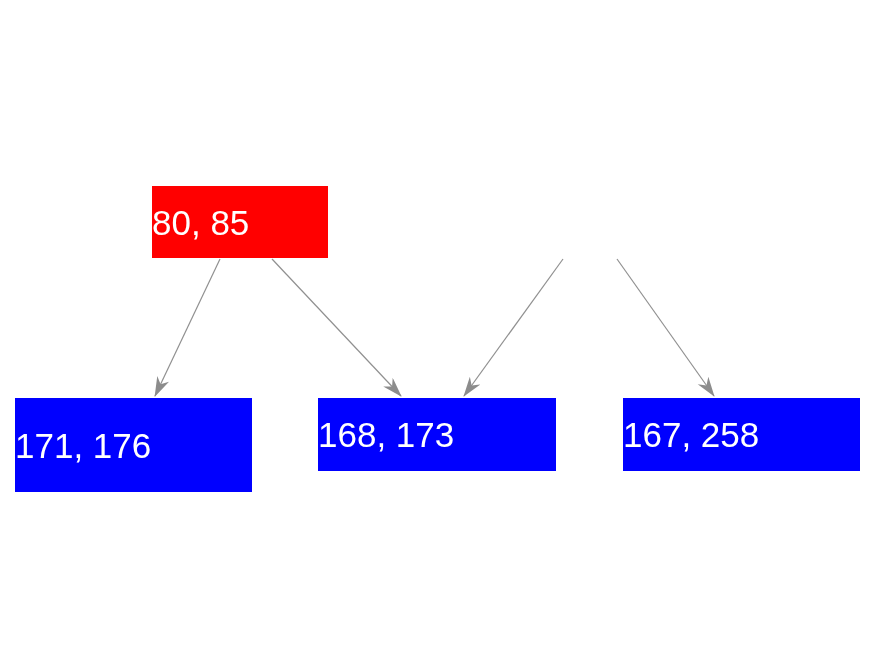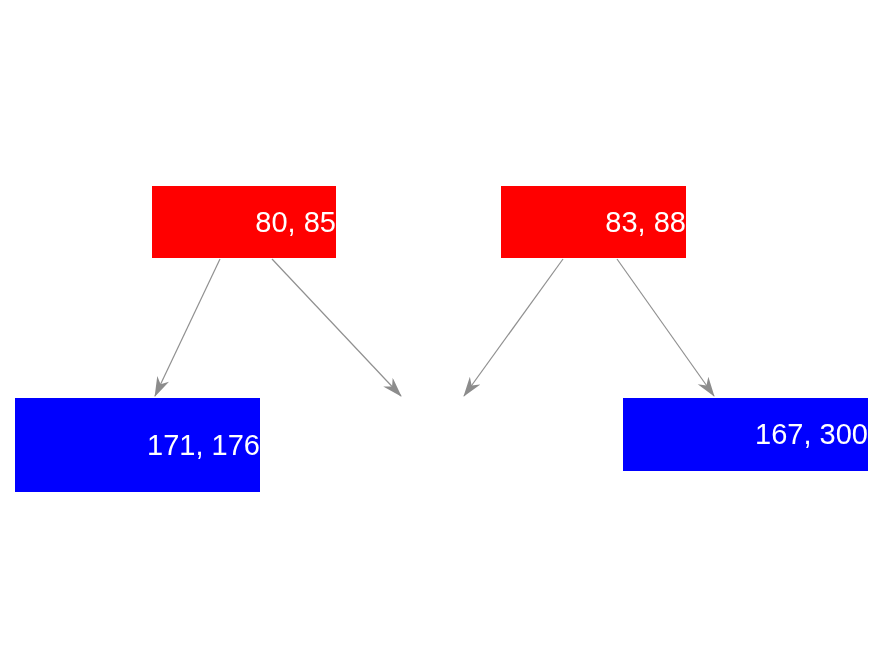--- a/index.html
+++ b/index.html
@@ -24,26 +24,25 @@
   }
   .edge-layer line {
     stroke: #909090;
     stroke-width: 1.2;
     fill: none;
   }
   .node {
     position: absolute;
     display: flex;
     align-items: center;
-    justify-content: flex-end;
+    justify-content: flex-start;
     color: #ffffff;
-    font-size: 29px;
+    font-size: 35px;
     line-height: 1;
     white-space: nowrap;
-    padding-left: 8px;
   }
   .node-red  { background: #ff0000; }
   .node-blue { background: #0000ff; }
   .n1 { left: 152px; top: 186px; width: 176px; height: 72px; }
   .n2 { left: 501px; top: 186px; width: 177px; height: 72px; }
   .n3 { left: 15px;  top: 398px; width: 237px; height: 94px; }
   .n4 { left: 318px; top: 398px; width: 238px; height: 73px; }
   .n5 { left: 623px; top: 398px; width: 237px; height: 73px; }
 </style>
 </head>
@@ -60,26 +59,26 @@
     <line x1="220" y1="259" x2="155" y2="396" marker-end="url(#arrowhead)"></line>
     <line x1="272" y1="259" x2="401" y2="396" marker-end="url(#arrowhead)"></line>
     <line x1="563" y1="259" x2="464" y2="396" marker-end="url(#arrowhead)"></line>
     <line x1="617" y1="259" x2="714" y2="396" marker-end="url(#arrowhead)"></line>
   </svg>
 
   <div class="node node-red n1">
     <span>80, 85</span>
   </div>
 
-  <div class="node node-red n2">
-    <span>83, 88</span>
-  </div>
 
   <div class="node node-blue n3">
     <span>171, 176</span>
   </div>
 
+  <div class="node node-blue n4">
+    <span>168, 173</span>
+  </div>
 
   <div class="node node-blue n5">
-    <span>167, 300</span>
+    <span>167, 258</span>
   </div>
 
 </div>
 
 </body></html>

